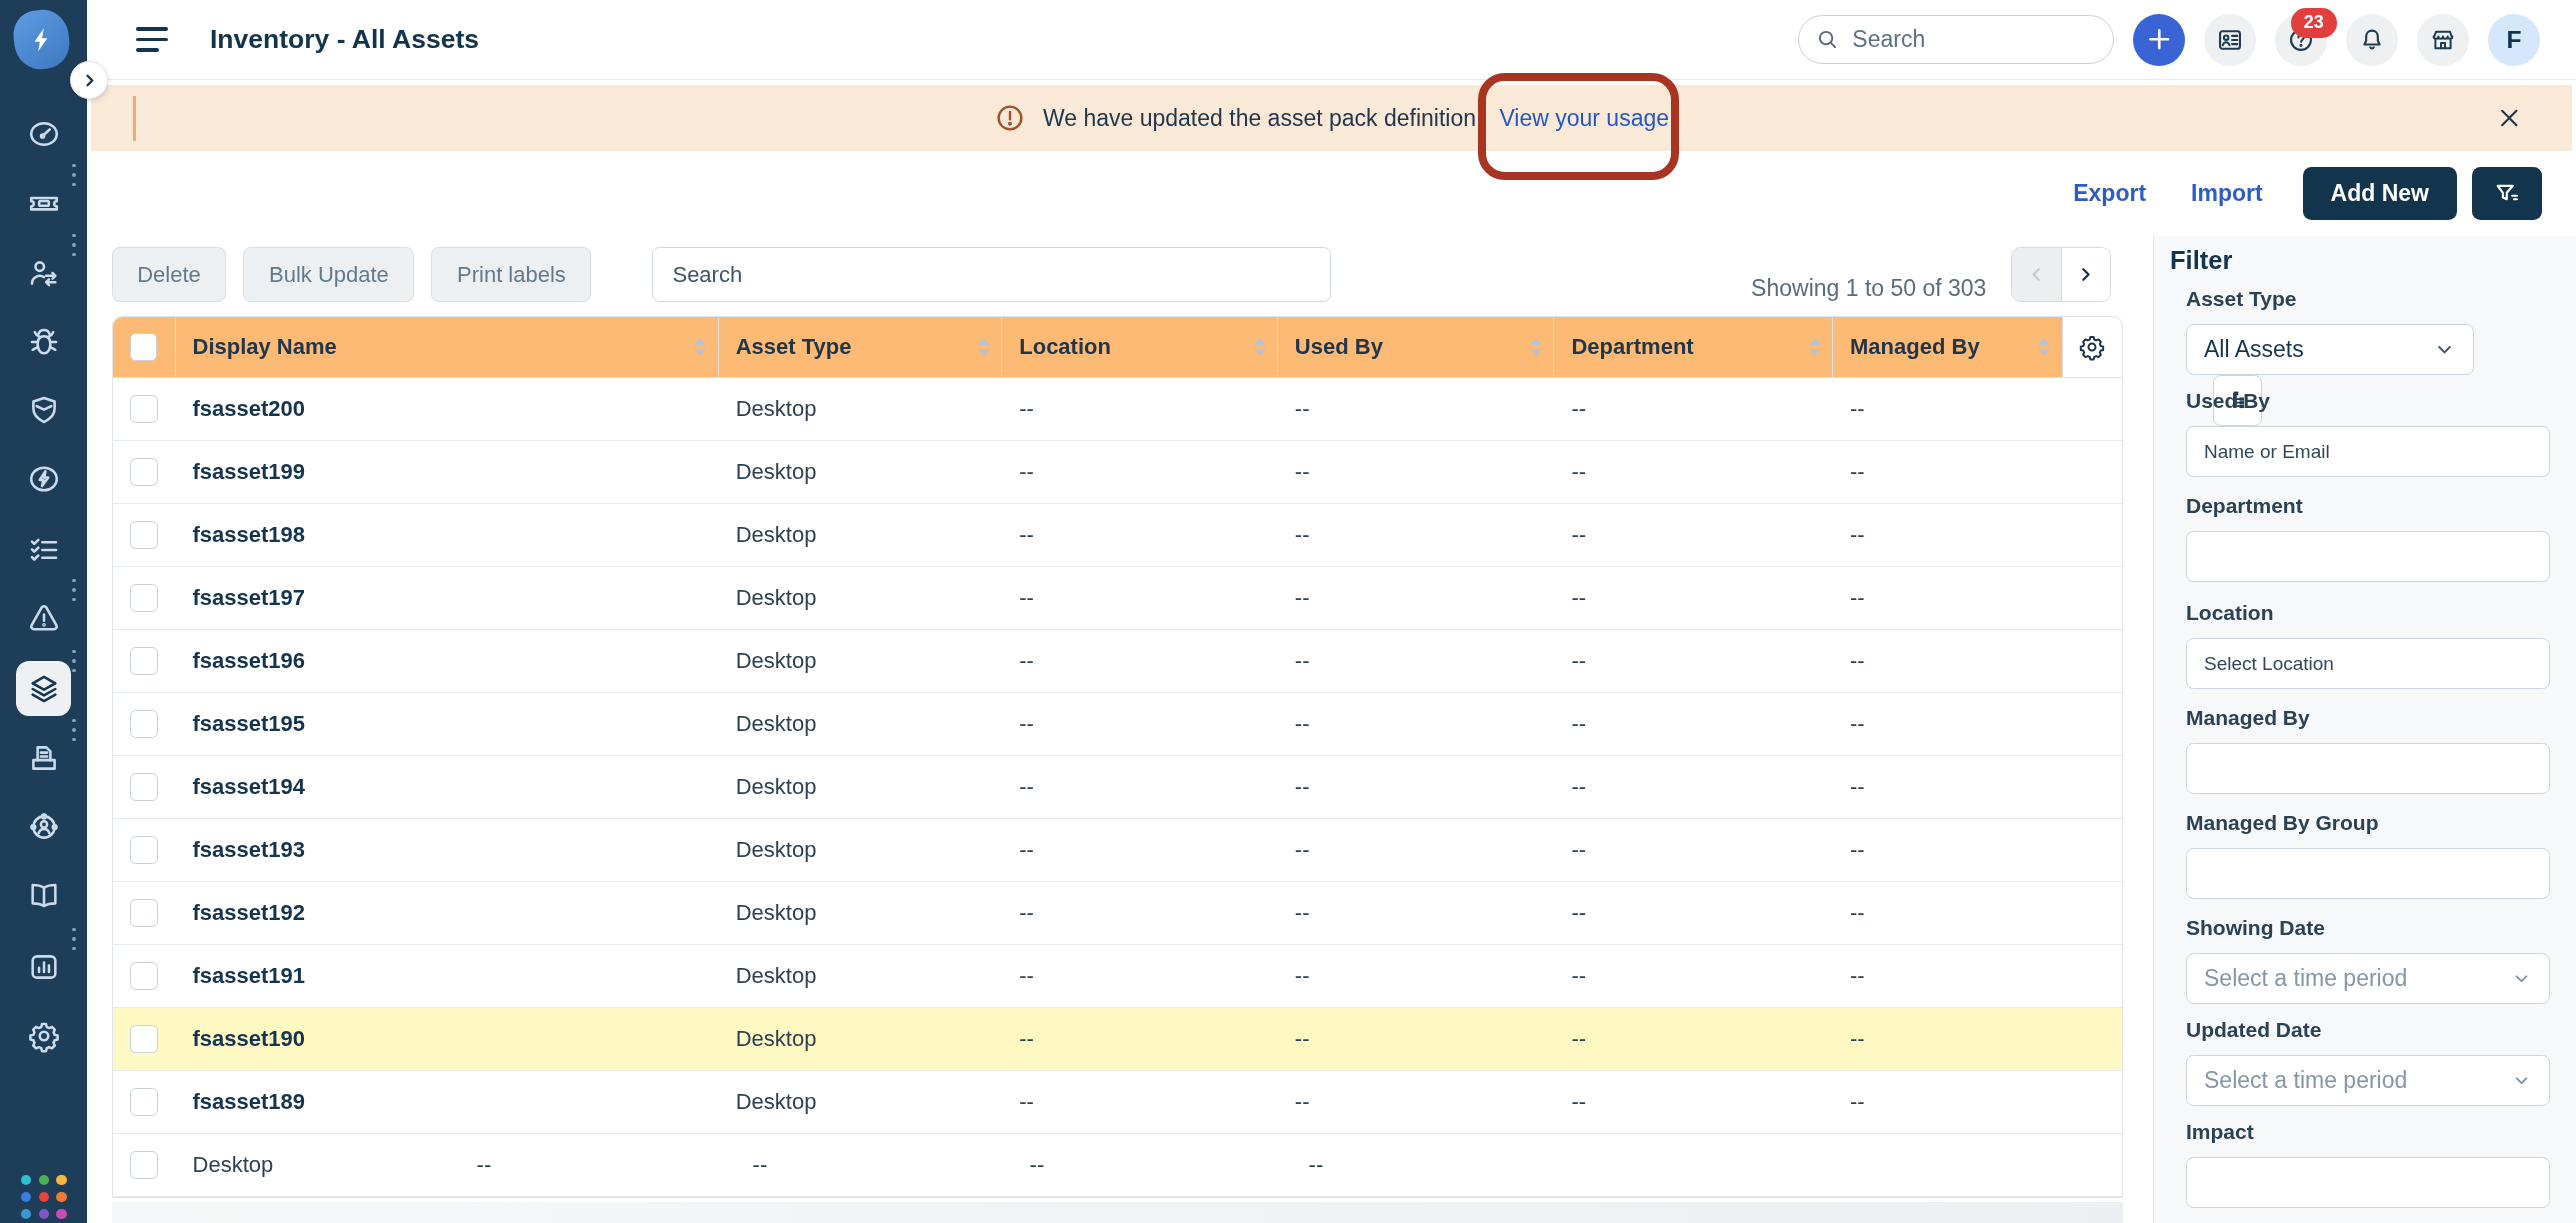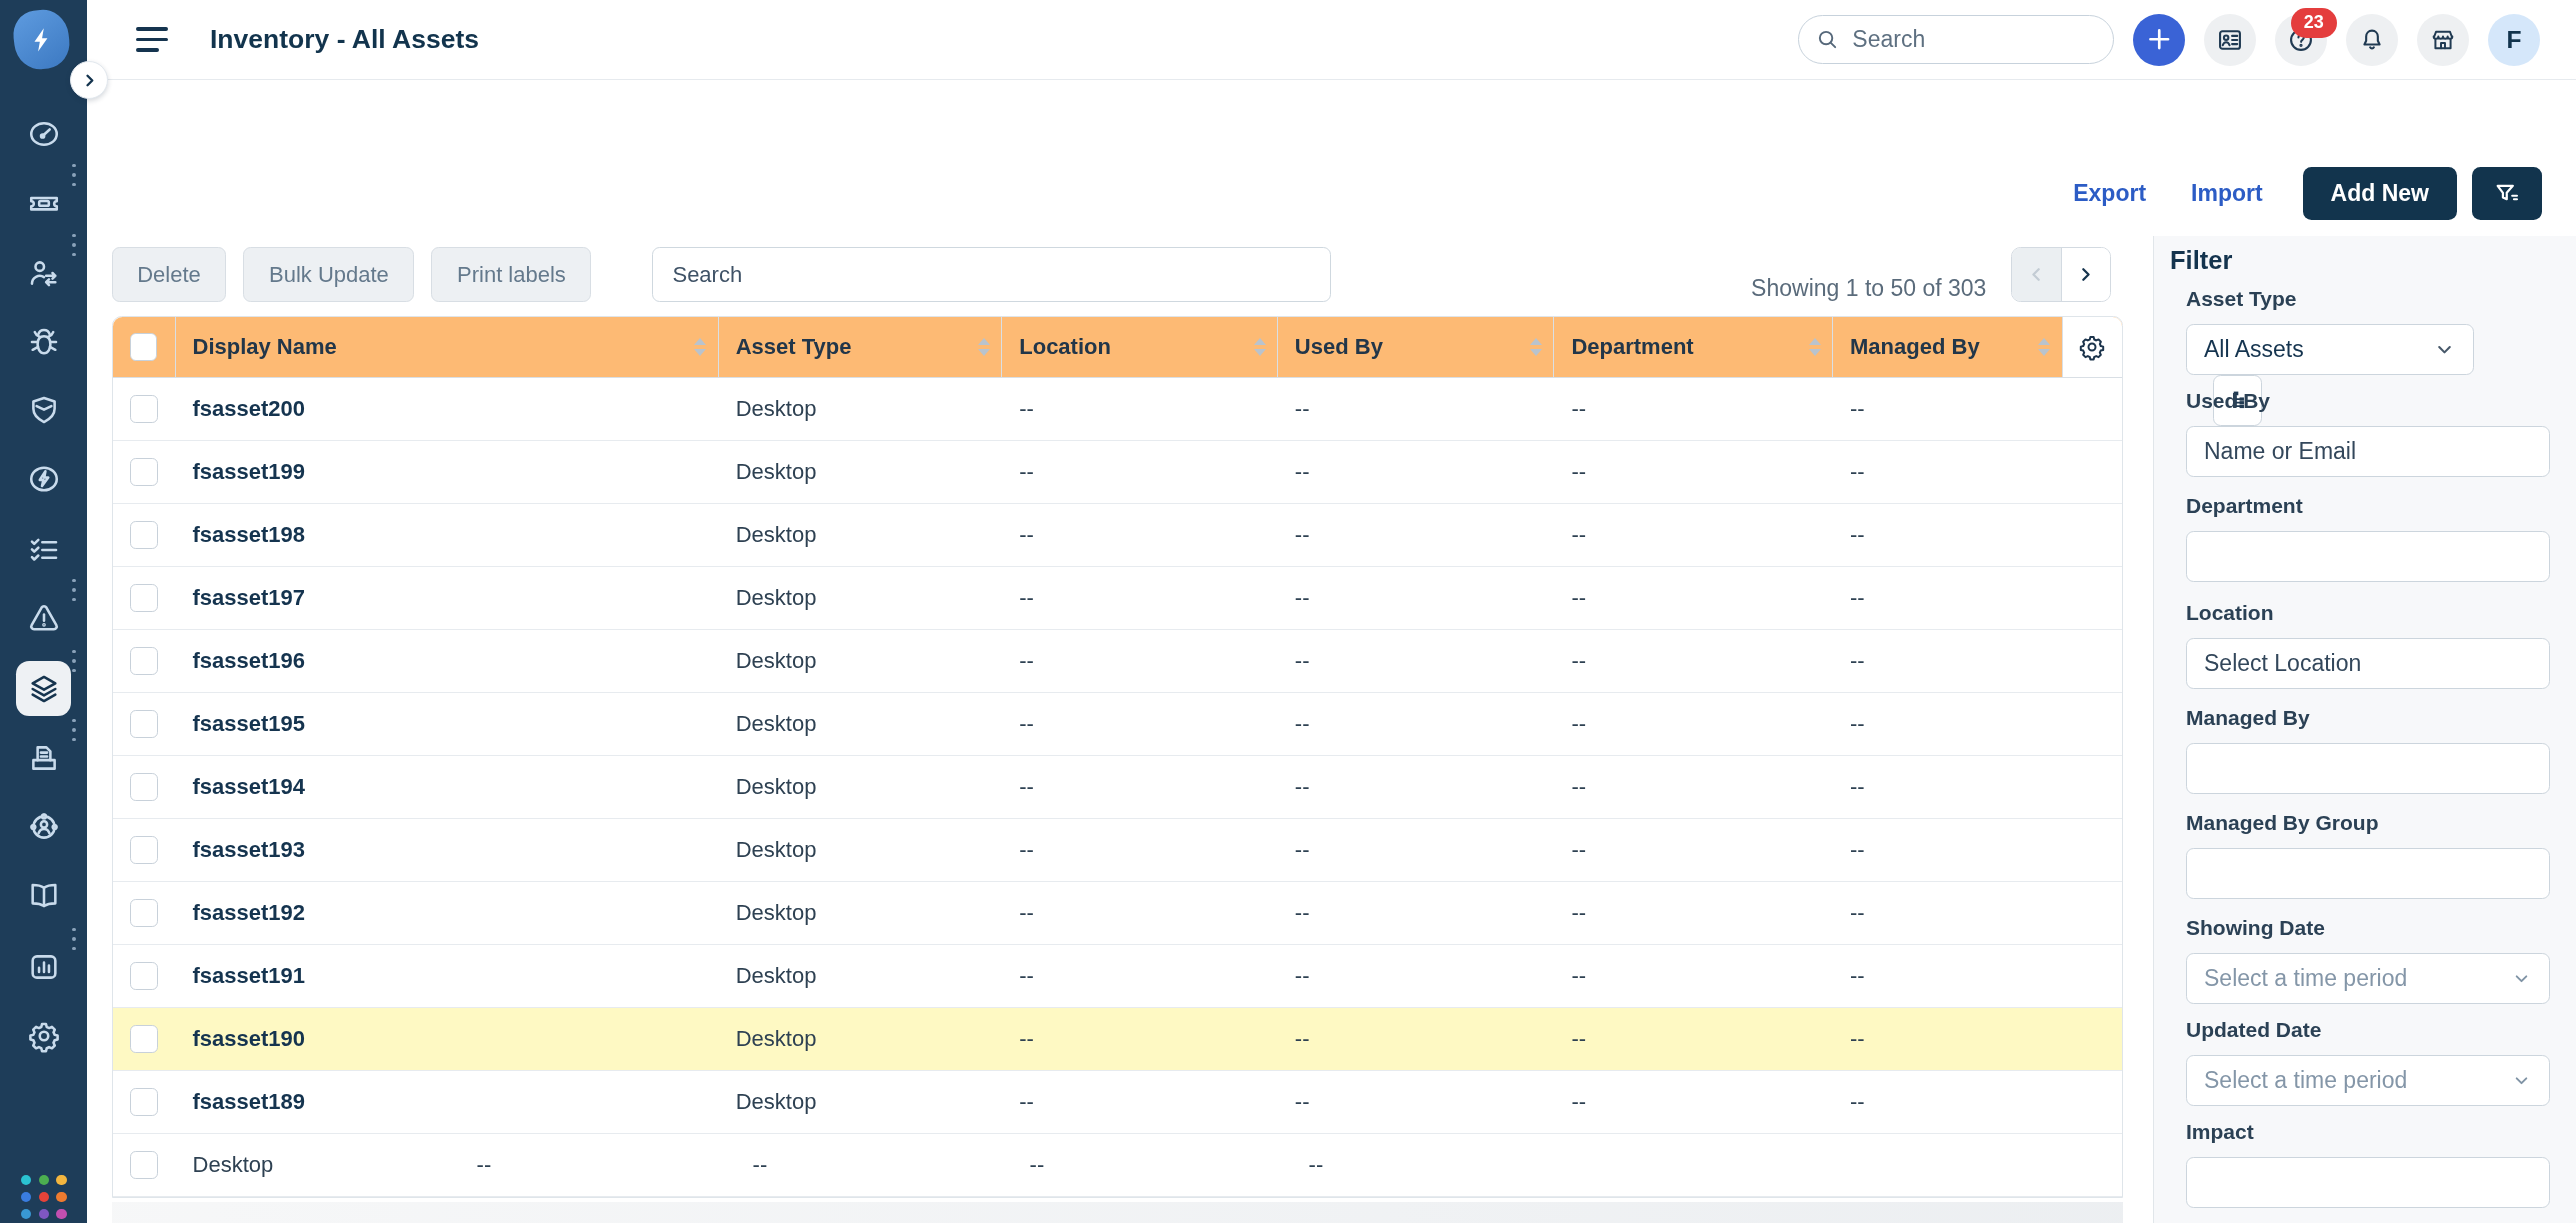--- a/index.html
+++ b/index.html
@@ -119,21 +119,21 @@
   .bottom-fade{position:absolute;left:24.6px;right:29px;bottom:0;height:21px;
                background:linear-gradient(to right,#f5f6f7,#e9ecef);opacity:.85;}
 
   
   .filter-panel{position:absolute;left:2153px;top:236px;width:423px;height:987px;
                 background:#f7f8fa;border-left:0.9px solid #e1e6ea;box-sizing:border-box;}
   .fp-title{position:absolute;left:16px;top:9.5px;font-size:25.5px;font-weight:700;color:#14344e;}
   .field{position:absolute;left:32px;width:364px;}
   .field label{display:block;font-size:21px;font-weight:700;color:#2b4155;margin-bottom:13.2px;}
   .fp-input{width:364px;height:51px;border:0.9px solid #ccd5dd;border-radius:7.6px;background:#fff;
-            font-size:23px;padding:0 17px;box-sizing:border-box;color:#15344f;outline:none;font-family:inherit;}
+            font-size:19px;padding:0 17px;box-sizing:border-box;color:#15344f;outline:none;font-family:inherit;}
   .fp-input::placeholder{color:#33475b;}
   .fp-select{width:364px;height:51px;border:0.9px solid #ccd5dd;border-radius:7.6px;background:#fff;
              display:flex;align-items:center;padding:0 17px;box-sizing:border-box;font-size:23px;cursor:pointer;}
   .fp-select .chev{margin-left:auto;color:#47586a;}
   .fp-select.placeholder{color:#8496a8;}
   .fp-select.placeholder .chev{color:#7f93a5;}
   .asset-type-row{display:flex;align-items:flex-start;flex-direction:column;}
   .asset-type-row .fp-select{width:288px;}
   .tree-btn{margin-left:26.5px;width:49px;height:51px;border:0.9px solid #ccd5dd;border-radius:7.6px;
             background:#fff;display:flex;align-items:center;justify-content:center;color:#203a52;cursor:pointer;}
@@ -360,20 +360,38 @@
           <path d="M4.5 9 6 5h12l1.5 4"></path>
           <path d="M4 9a2 2 0 0 0 4 0 2 2 0 0 0 4 0 2 2 0 0 0 4 0 2 2 0 0 0 4 0"></path>
           <path d="M5.5 11.5V19h13v-7.5"></path>
             <path d="M10.3 19v-4.5h3.4V19"></path>
         </svg>
       </button>
       <button class="round-btn avatar">F</button>
     </div>
   </header>
 
+  <div class="banner">
+    <span class="banner-tick"></span>
+    <svg class="warn" width="32" height="32" viewBox="0 0 24 24" fill="none" stroke="currentColor" stroke-width="1.8" stroke-linecap="round">
+      <circle cx="12" cy="12" r="8.5"></circle>
+        <path d="M12 7.5v5.5"></path>
+        <circle cx="12" cy="16.3" r="0.6" fill="currentColor"></circle>
+    </svg>
+    <span class="banner-msg">We have updated the asset pack definition.</span>
+    <span class="banner-link-wrap">
+      <a class="banner-link">View your usage</a>
+      <span class="annotation"></span>
+    </span>
+    <button class="banner-close">
+      <svg width="24.6" height="24.6" viewBox="0 0 24 24" fill="none" stroke="currentColor" stroke-width="2" stroke-linecap="round">
+          <path d="M5 5l14 14M19 5 5 19"></path>
+        </svg>
+    </button>
+  </div>
 
   <div class="actions-row">
     <a class="link-btn">Export</a>
     <a class="link-btn">Import</a>
     <button class="add-new-btn">Add New</button>
     <button class="filter-toggle-btn">
       <svg width="28" height="28" viewBox="0 0 24 24" fill="none" stroke="currentColor" stroke-width="1.9" stroke-linecap="round" stroke-linejoin="round">
         <path d="M4 5h13l-5.2 6v5.5L8.5 15v-4L4 5z"></path>
           <path d="M16.5 13.5h4M18 16.5h2.5"></path>
       </svg>

